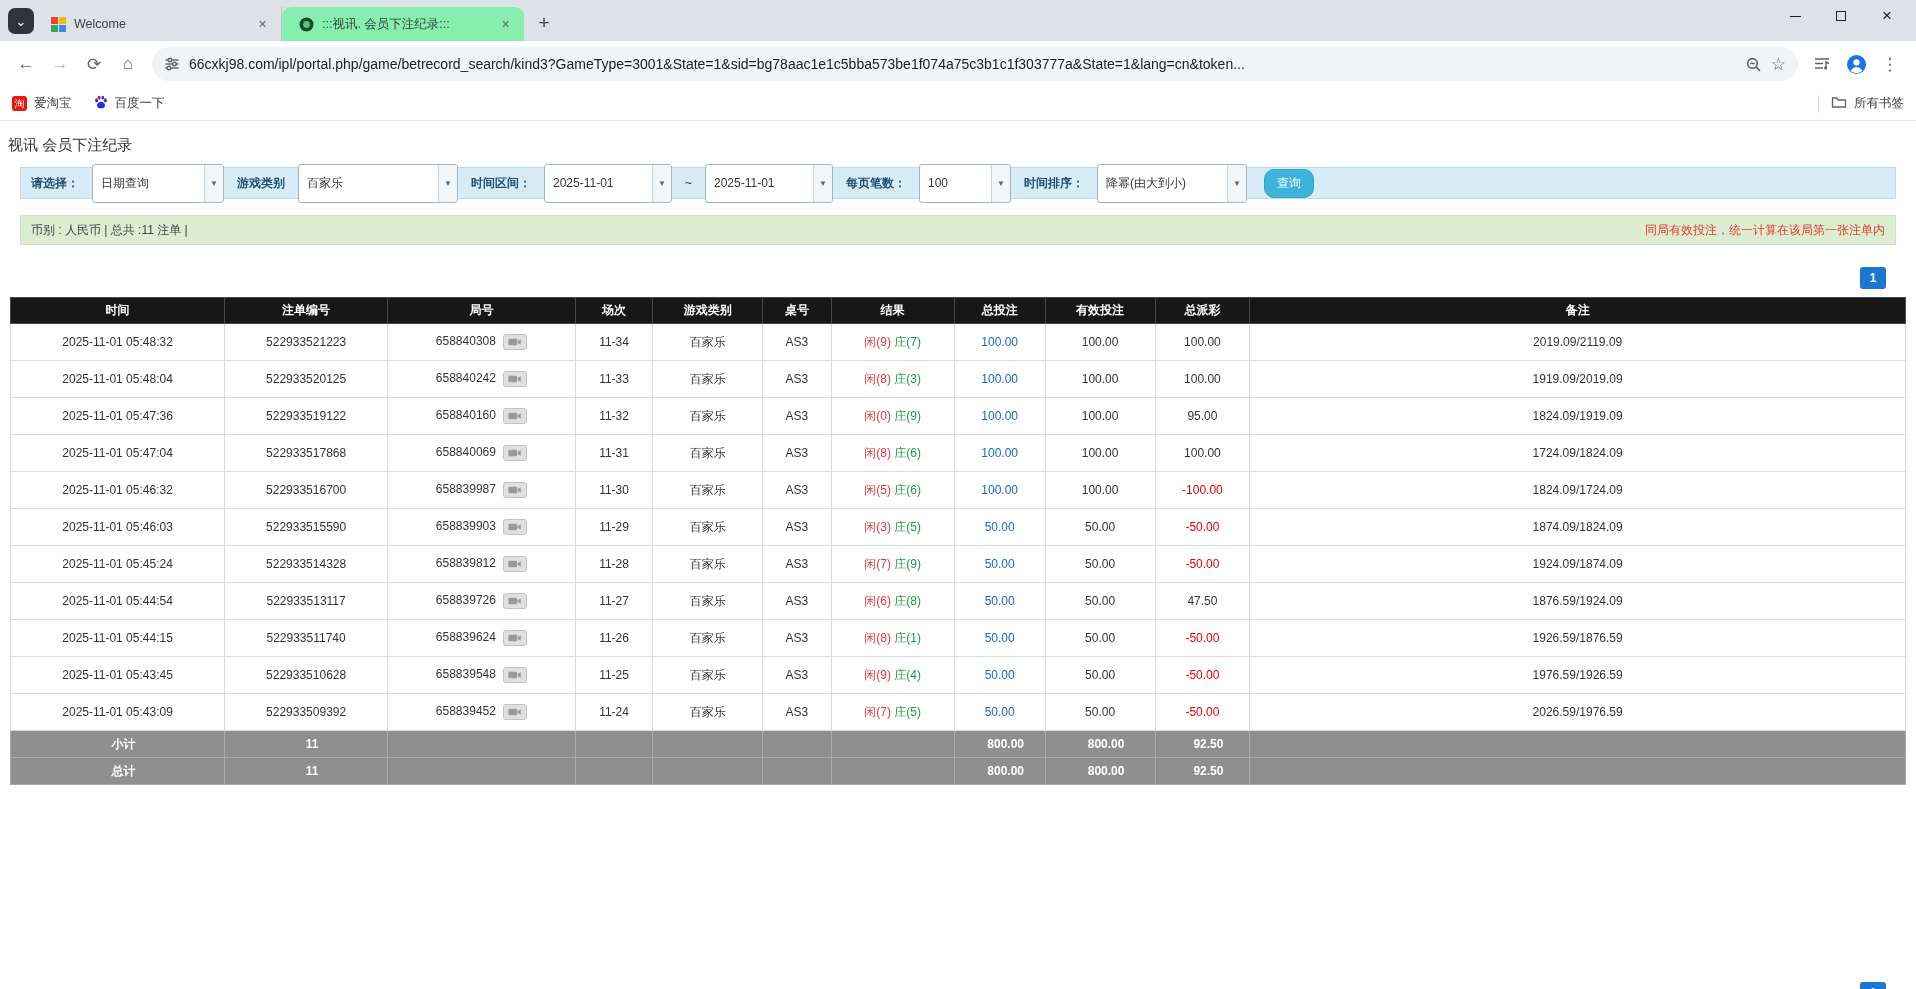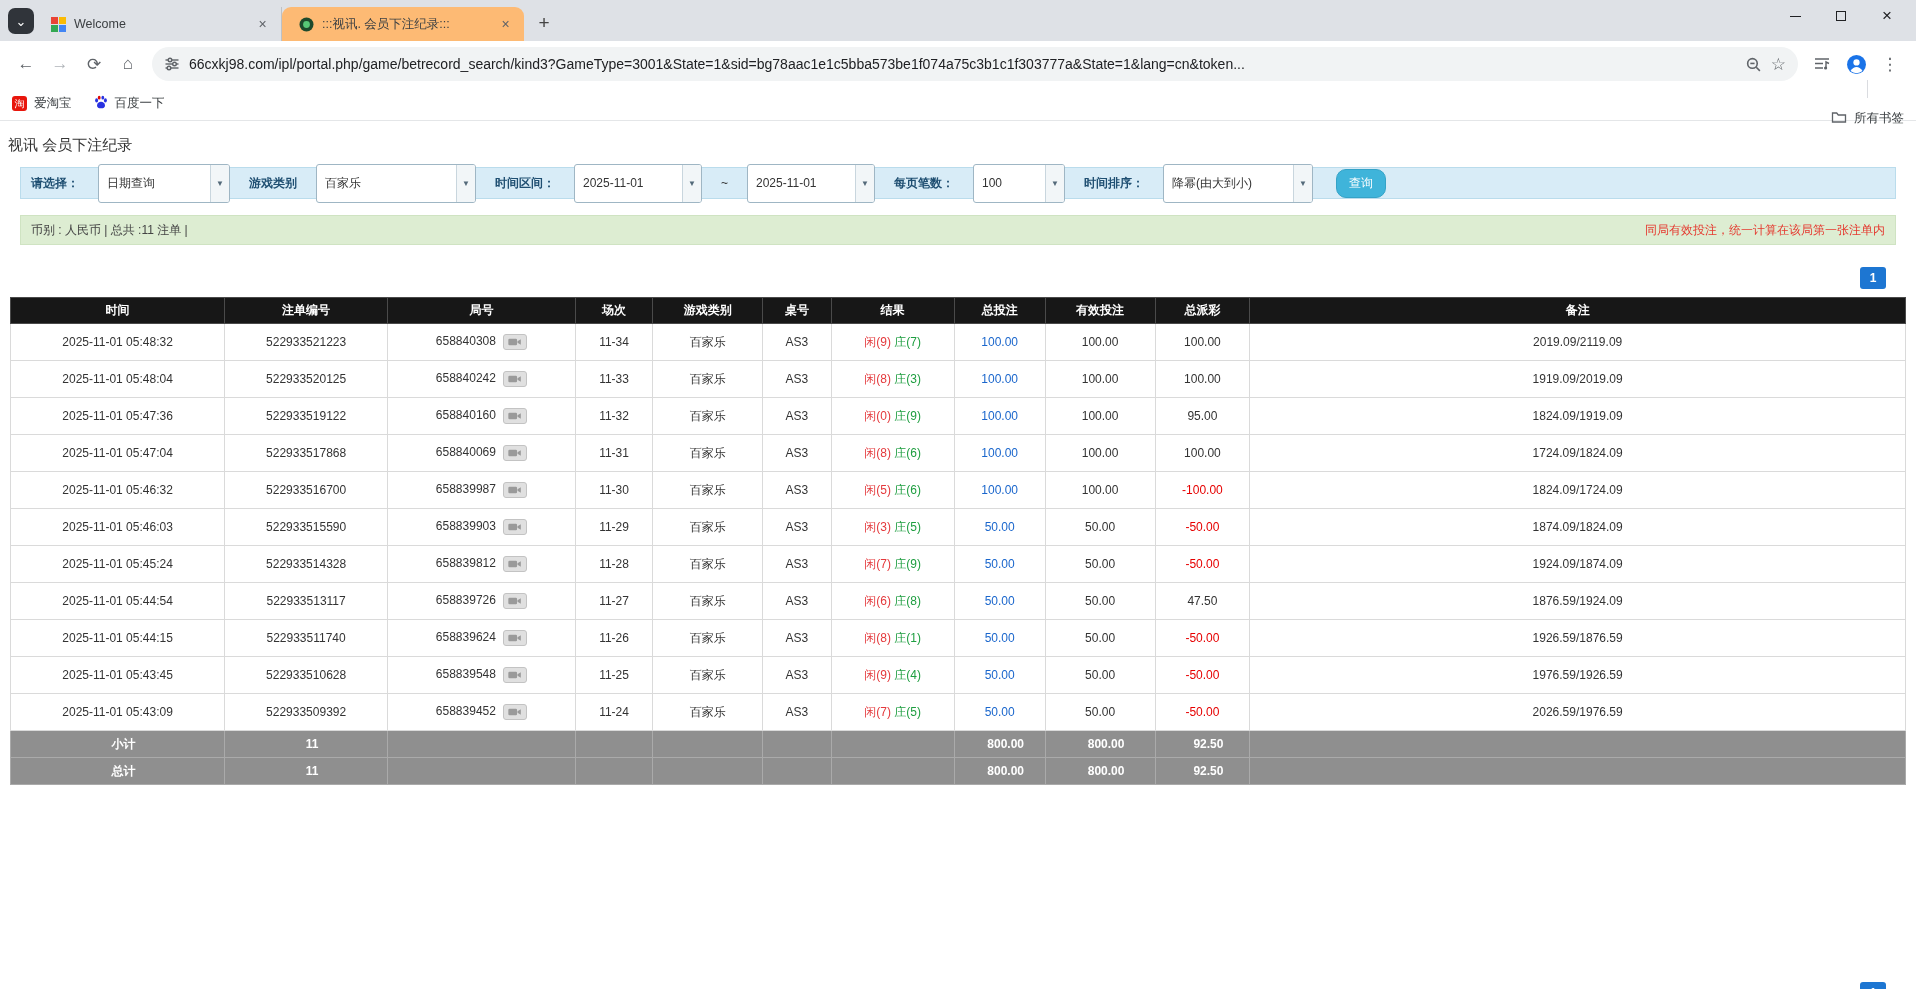--- a/index.html
+++ b/index.html
@@ -19,21 +19,21 @@
     width: 26px; height: 26px; margin: 0 6px 7px 2px; border-radius: 7px;
     background: #30343a; color: #fff; display: flex; align-items: center; justify-content: center;
     font-size: 13px; cursor: pointer;
   }
   .tab {
     width: 242px; height: 34px; display: flex; align-items: center; gap: 8px;
     padding: 0 10px; font-size: 12.5px; color: #3c4043;
     border-radius: 9px 9px 0 0; position: relative; cursor: pointer;
   }
   .tab.inactive { border-right: 1px solid #bdc1c6; border-radius: 0; }
-  .tab.active { background: #fdba74; padding-left: 16px; }
+  .tab.active { background: #86efac; padding-left: 16px; }
   .tab-title { white-space: nowrap; overflow: hidden; text-overflow: ellipsis; flex: 1; }
   .tab-close {
     width: 17px; height: 17px; border-radius: 50%; display: flex; align-items: center;
     justify-content: center; font-size: 14px; color: #5f6368; flex: none;
   }
   .fav { width: 16px; height: 16px; display: flex; align-items: center; justify-content: center; flex: none; }
   .newtab {
     width: 28px; height: 28px; margin: 0 0 4px 6px; display: flex; align-items: center;
     justify-content: center; font-size: 19px; color: #444; border-radius: 50%; cursor: pointer;
   }
@@ -63,30 +63,30 @@
   .bookmarks {
     height: 34px; background: #fff; display: flex; align-items: center;
     padding: 0 12px; gap: 22px; font-size: 12.5px; color: #3c4043;
     border-bottom: 1px solid #e4e6e8;
   }
   .bm { display: flex; align-items: center; gap: 7px; cursor: pointer; }
   .bm-ico-taobao {
     width: 15px; height: 15px; background: #e8160c; border-radius: 3px; color: #fff;
     font-size: 10px; display: flex; align-items: center; justify-content: center; flex: none;
   }
-  .bm-right { margin-left: auto; display: flex; align-items: center; gap: 12px; flex-direction: column; }
+  .bm-right { margin-left: auto; display: flex; align-items: center; gap: 12px; }
   .vline { width: 1px; height: 18px; background: #dadce0; }
 
   
   .page { background: #fff; }
   .page-title { font-size: 15px; color: #333; margin: 15px 8px 12px; }
 
   .filterbar {
     margin: 0 20px; background: #d8ecf7; border: 1px solid #badcec;
-    height: 32px; display: flex; align-items: center; padding: 0 10px; gap: 19px;
+    height: 32px; display: flex; align-items: center; padding: 0 10px; gap: 13px;
     font-size: 12px;
   }
   .flabel { font-weight: bold; color: #1f4f72; white-space: nowrap; }
   .combo {
     display: flex; height: 39px; background: #fff; border: 1px solid #9fb6c4;
     border-radius: 3px; overflow: hidden; cursor: pointer;
   }
   .combo .val { padding: 0 8px; font-size: 12px; display: flex; align-items: center; color: #333; flex: 1; white-space: nowrap; }
   .combo .arrow {
     width: 19px; border-left: 1px solid #c9d6de; background: #f2f6f8;

